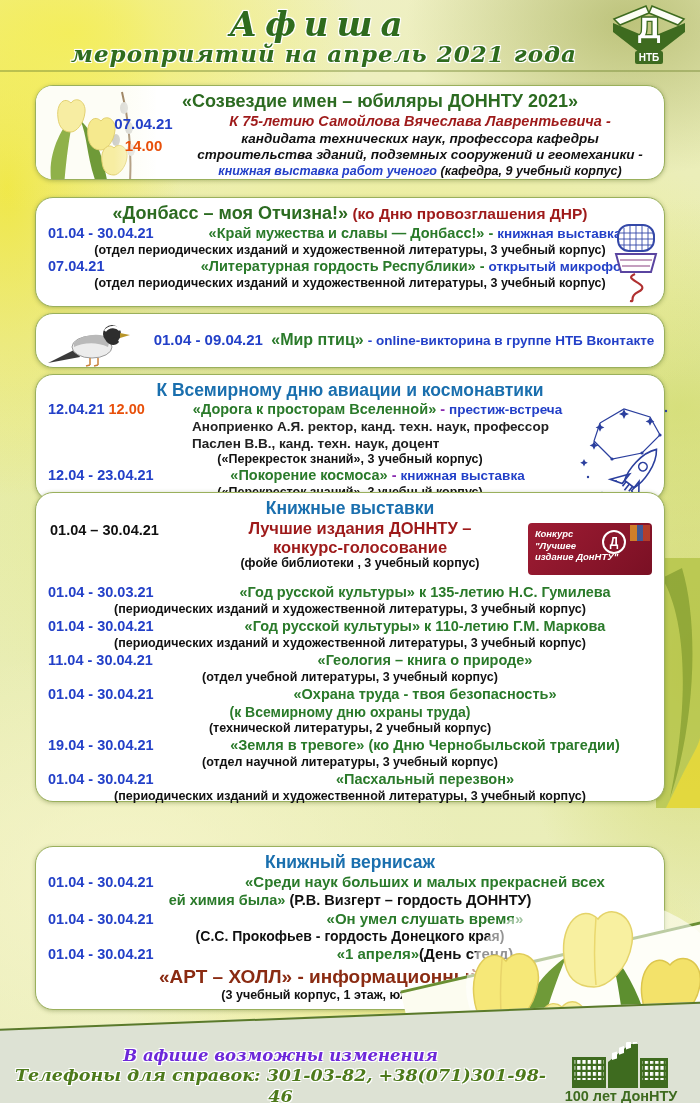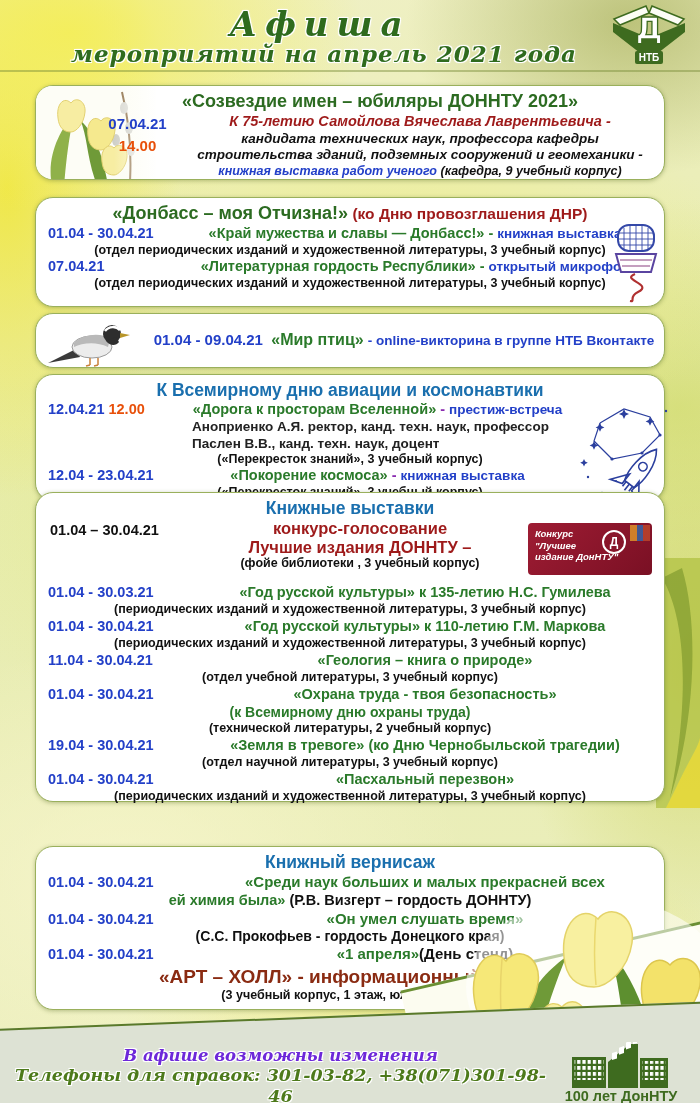--- a/index.html
+++ b/index.html
@@ -22,21 +22,21 @@
   .script{font-family:"DejaVu Serif",serif;font-style:italic;font-weight:bold;color:#2f6b1d;
     text-shadow:-1px -1px 0 #fff,1px -1px 0 #fff,-1px 1px 0 #fff,1px 1px 0 #fff,0 0 3px #fff;}
   .h1{position:absolute;top:4px;left:0;right:60px;text-align:center;font-size:34px;letter-spacing:8px;z-index:2;}
   .h2{position:absolute;top:40px;left:8px;right:60px;text-align:center;font-size:23px;letter-spacing:1px;z-index:2;}
   
   .logo{position:absolute;top:3px;right:8px;width:86px;height:66px;z-index:2;}
   
   .card{position:absolute;left:35px;width:630px;background:#fff;border:1.5px solid #9ab05c;
     border-radius:18px;box-shadow:0 1px 4px rgba(90,110,40,.4);z-index:2;box-sizing:border-box;
     text-align:center;line-height:1.22;color:#111;}
-  .c1{top:85px;height:95px;padding:5px 4px 4px;}
+  .c1{top:85px;height:95px;padding:5px 10px 4px;}
   .c2{top:197px;height:110px;padding:5px 6px;}
   .c3{top:313px;height:55px;padding:4px 8px;}
   .c4{top:374px;height:127px;padding:5px 6px;}
   .c5{top:492px;height:310px;padding:5px 6px;}
   .c6{top:846px;height:164px;padding:5px 6px;}
   .hdr-grn{color:#2c6b21;font-size:18px;}
   .hdr-blue{color:#1a6fae;font-size:17.5px;}
   .red{color:#9e1a1a;}
   .grn{color:#2a7a2a;}
   .blu{color:#2340c8;}
@@ -240,22 +240,22 @@
         </g>
       </svg>
     </div>
   </section>
 
   <section class="card c5">
     <div class="hdr-blue">Книжные выставки</div>
     <div class="feat">
       <div class="feat-date">01.04 – 30.04.21</div>
       <div class="feat-mid">
+        <div class="feat-t">Лучшие издания ДОННТУ –</div>
         <div class="feat-t">конкурс-голосование</div>
-        <div class="feat-t">Лучшие издания ДОННТУ –</div>
         <div class="loc">(фойе библиотеки , 3 учебный корпус)</div>
       </div>
       <div class="badge">
         <div>Конкурс</div>
         <div>"Лучшее</div>
         <div>издание ДонНТУ"</div>
         <div class="badge-logo">Д</div>
         <div class="badge-pic"></div>
       </div>
     </div>

